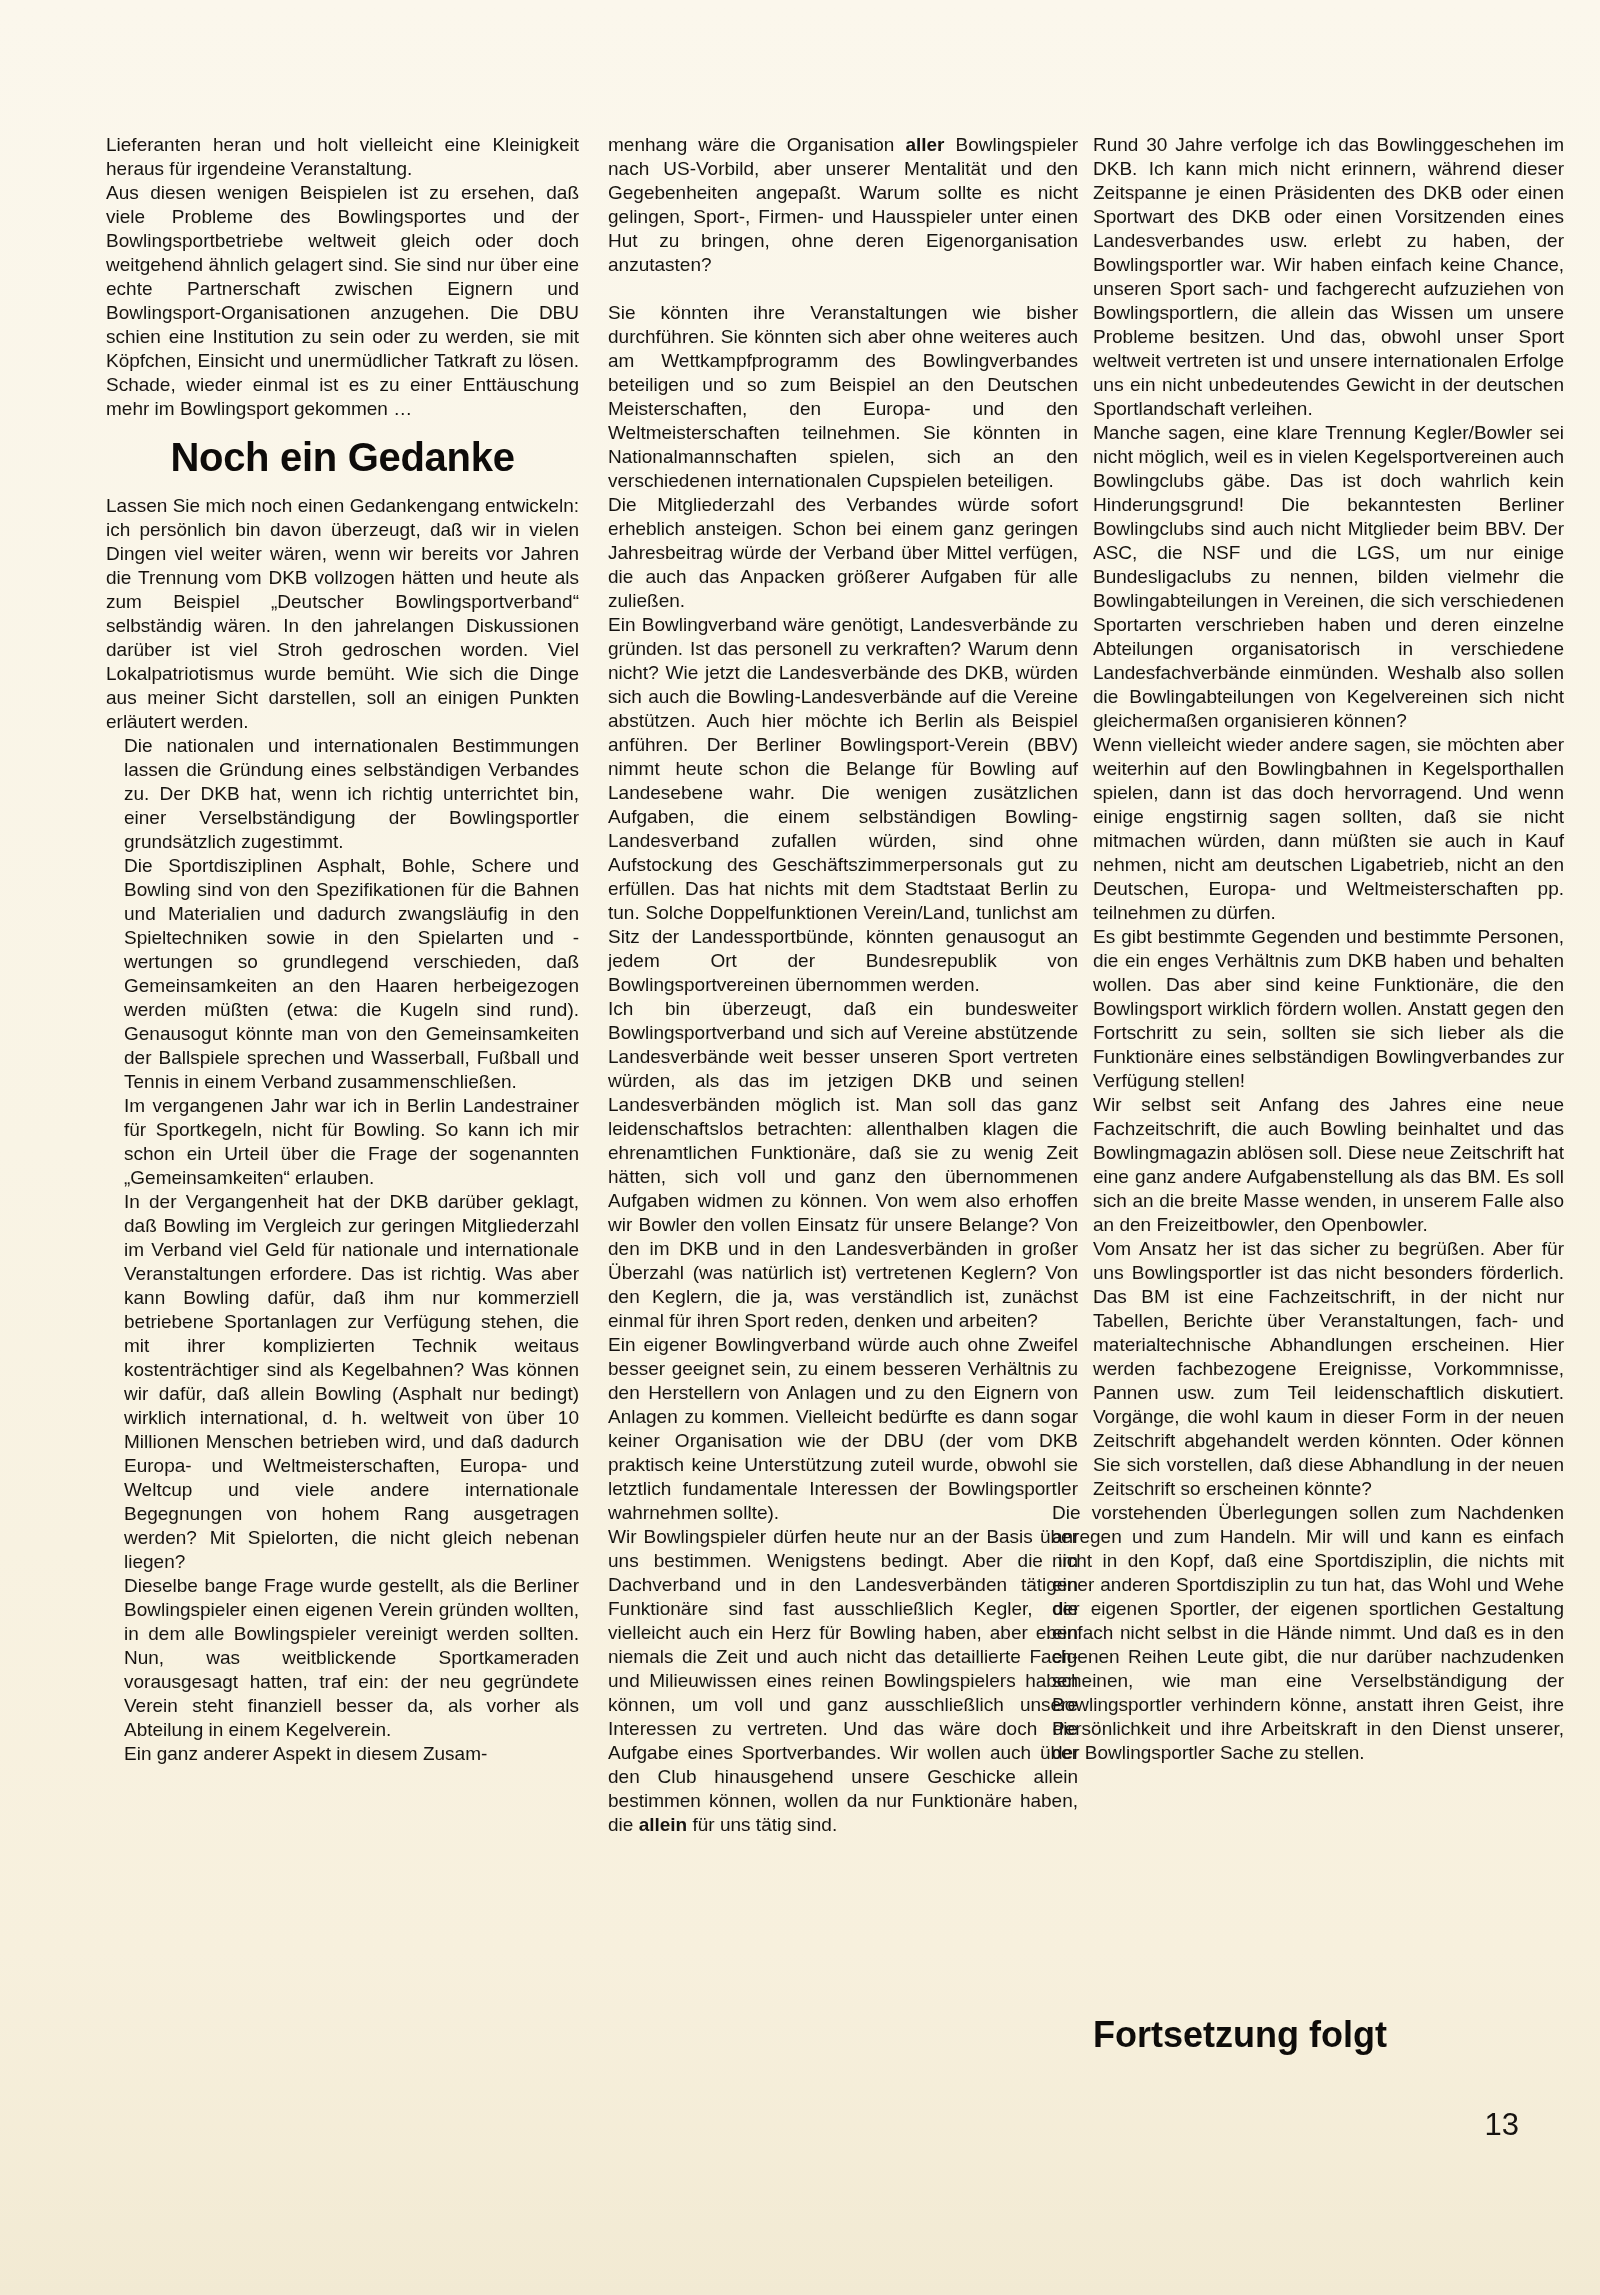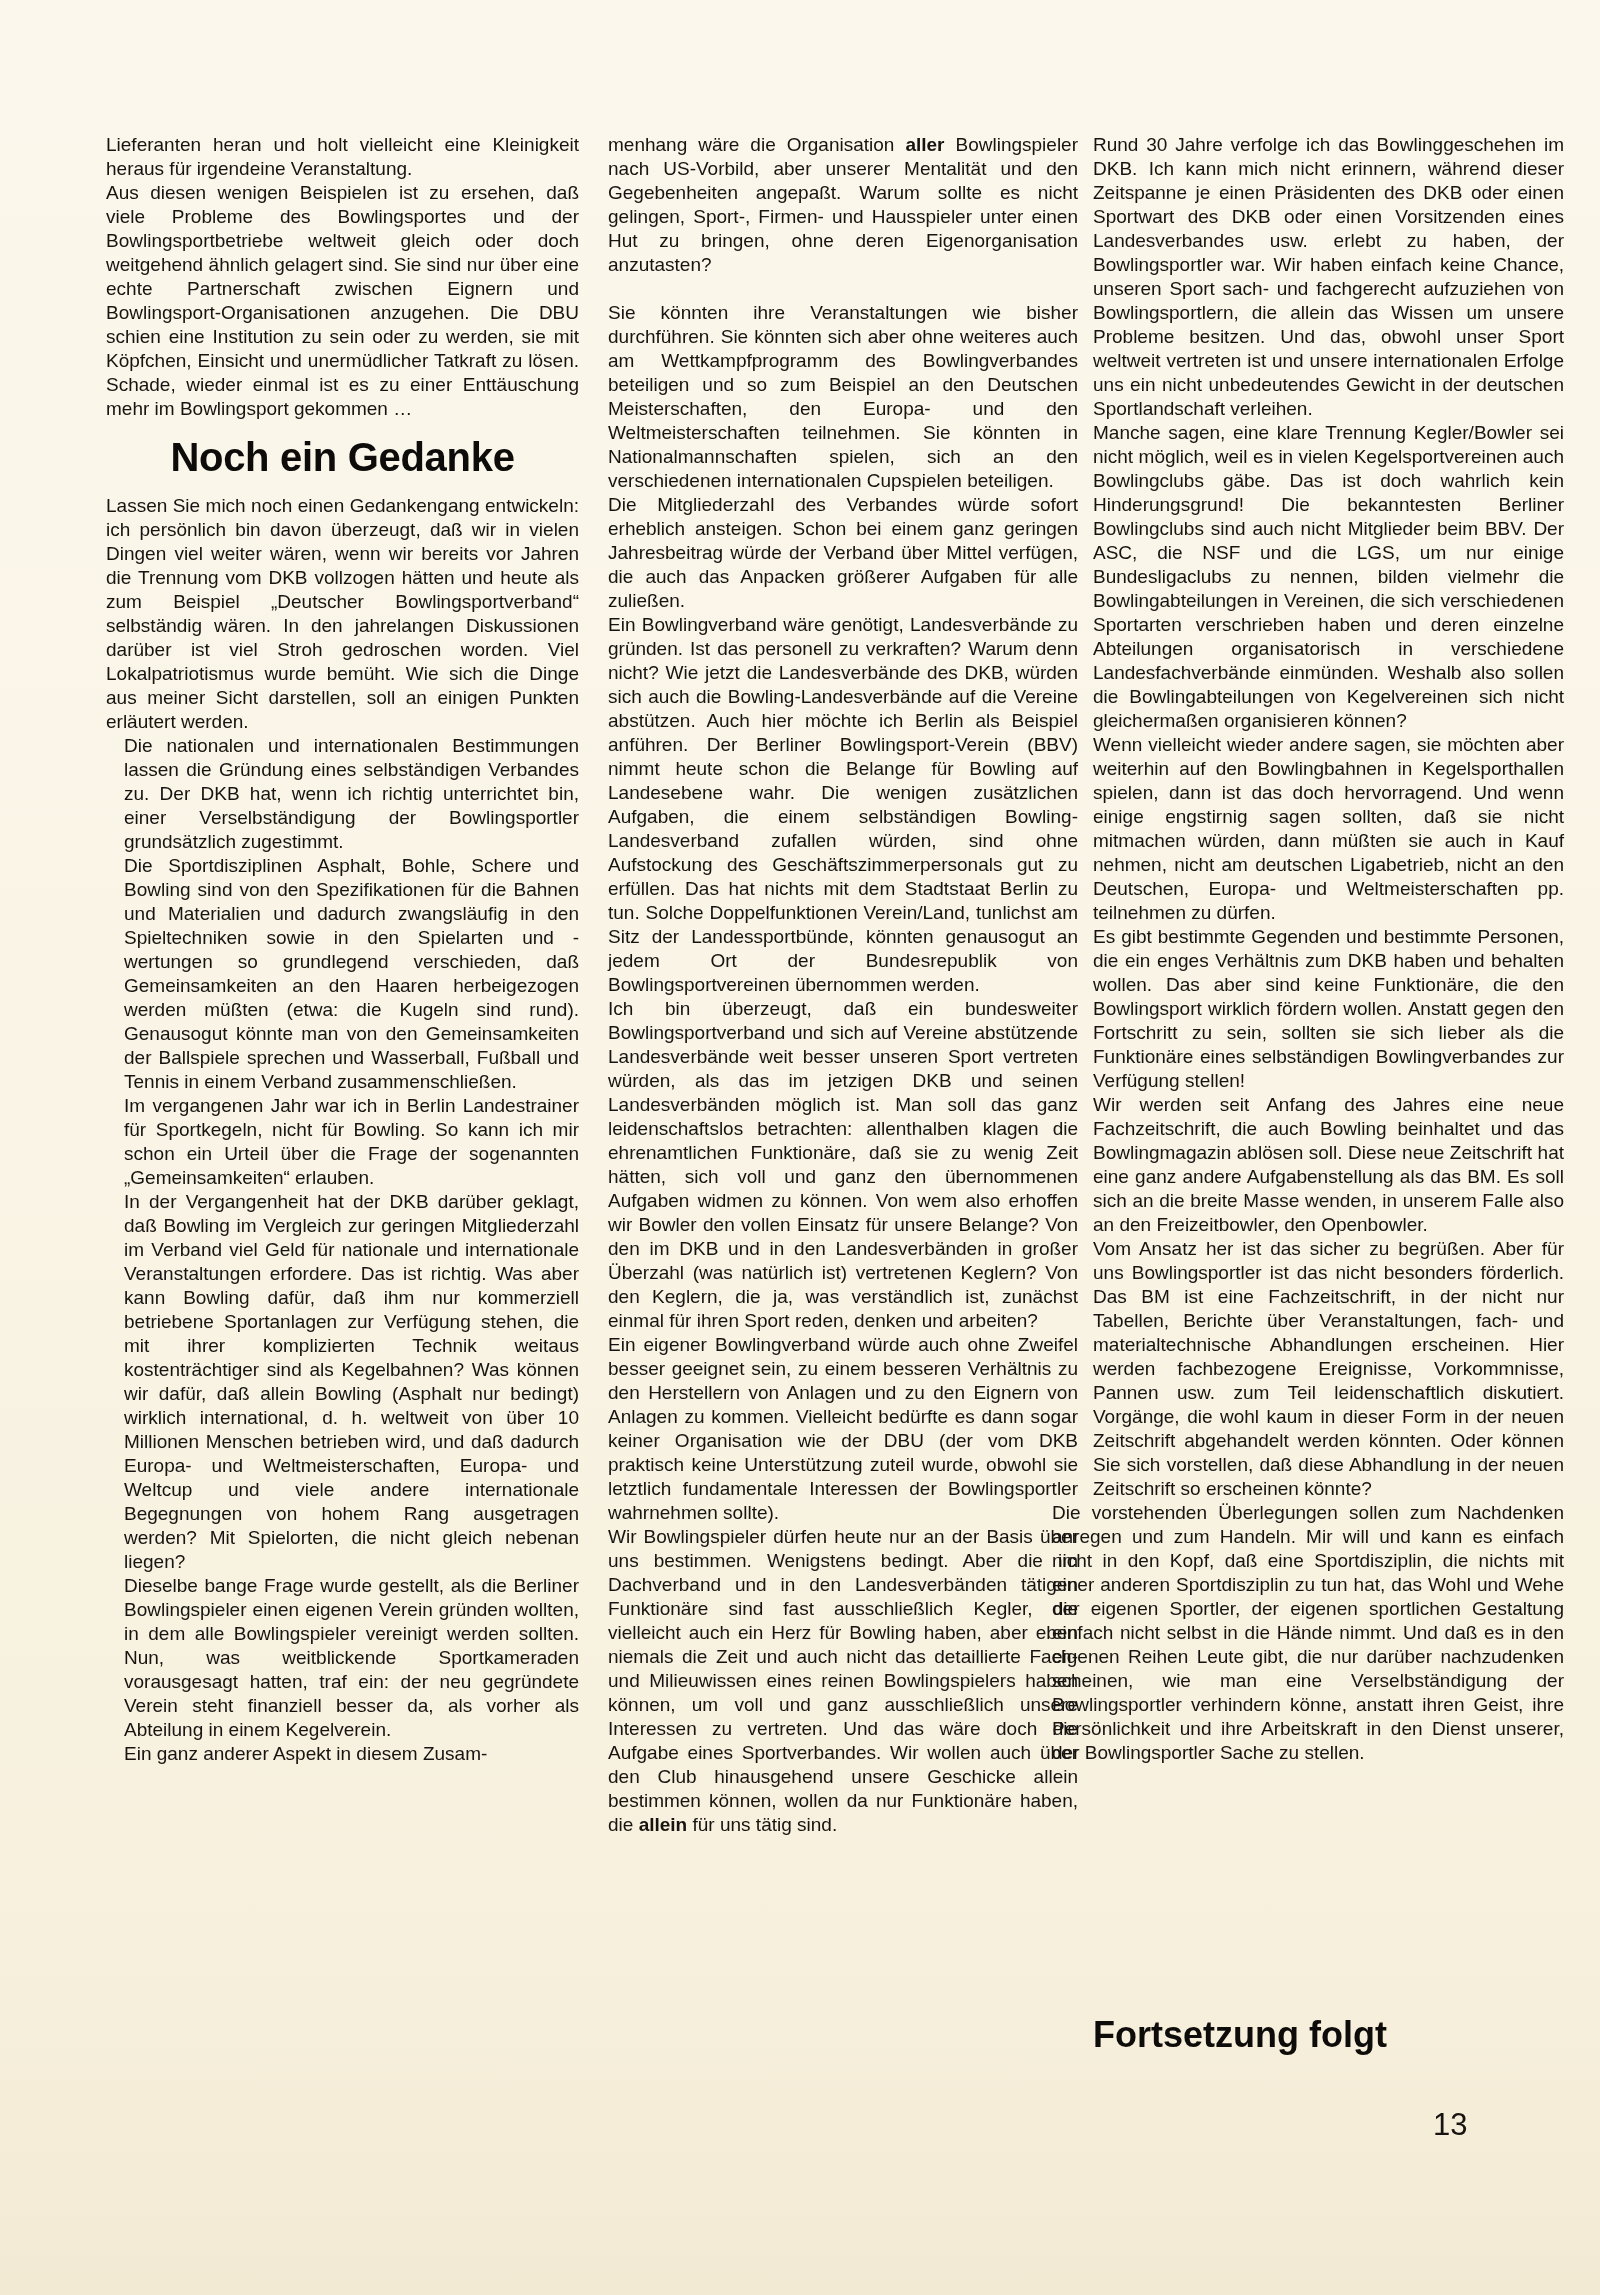--- a/index.html
+++ b/index.html
@@ -38,20 +38,21 @@
   .continuation{
     position:absolute;
     left:1093px;width:471px;top:2014px;
     text-align:left;
     font-size:36px;font-weight:700;
     color:#0e0c0a;
   }
   .page-number{
     position:absolute;
     top:2107px;left:1433px;width:86px;
+    text-align:right;
     font-size:31px;
     color:#161310;
   }
 </style>
 </head>
 <body>
 
 <div class="page">
 
   <div class="column col-0">
@@ -73,21 +74,21 @@
       <p class="para"><span>Ein Bowlingverband wäre genötigt, Landesverbände zu gründen. Ist das personell zu verkraften? Warum denn nicht? Wie jetzt die Landesverbände des DKB, würden sich auch die Bowling-Landesverbände auf die Vereine abstützen. Auch hier möchte ich Berlin als Beispiel anführen. Der Berliner Bowlingsport-Verein (BBV) nimmt heute schon die Belange für Bowling auf Landesebene wahr. Die wenigen zusätzlichen Aufgaben, die einem selbständigen Bowling-Landesverband zufallen würden, sind ohne Aufstockung des Geschäftszimmerpersonals gut zu erfüllen. Das hat nichts mit dem Stadtstaat Berlin zu tun. Solche Doppelfunktionen Verein/Land, tunlichst am Sitz der Landessportbünde, könnten genausogut an jedem Ort der Bundesrepublik von Bowlingsportvereinen übernommen werden.</span></p>
       <p class="para"><span>Ich bin überzeugt, daß ein bundesweiter Bowlingsportverband und sich auf Vereine abstützende Landesverbände weit besser unseren Sport vertreten würden, als das im jetzigen DKB und seinen Landesverbänden möglich ist. Man soll das ganz leidenschaftslos betrachten: allenthalben klagen die ehrenamtlichen Funktionäre, daß sie zu wenig Zeit hätten, sich voll und ganz den übernommenen Aufgaben widmen zu können. Von wem also erhoffen wir Bowler den vollen Einsatz für unsere Belange? Von den im DKB und in den Landesverbänden in großer Überzahl (was natürlich ist) vertretenen Keglern? Von den Keglern, die ja, was verständlich ist, zunächst einmal für ihren Sport reden, denken und arbeiten?</span></p>
       <p class="para"><span>Ein eigener Bowlingverband würde auch ohne Zweifel besser geeignet sein, zu einem besseren Verhältnis zu den Herstellern von Anlagen und zu den Eignern von Anlagen zu kommen. Vielleicht bedürfte es dann sogar keiner Organisation wie der DBU (der vom DKB praktisch keine Unterstützung zuteil wurde, obwohl sie letztlich fundamentale Interessen der Bowlingsportler wahrnehmen sollte).</span></p>
       <p class="para"><span>Wir Bowlingspieler dürfen heute nur an der Basis über uns bestimmen. Wenigstens bedingt. Aber die im Dachverband und in den Landesverbänden tätigen Funktionäre sind fast ausschließlich Kegler, die vielleicht auch ein Herz für Bowling haben, aber eben niemals die Zeit und auch nicht das detaillierte Fach- und Milieuwissen eines reinen Bowlingspielers haben können, um voll und ganz ausschließlich unsere Interessen zu vertreten. Und das wäre doch die Aufgabe eines Sportverbandes. Wir wollen auch über den Club hinausgehend unsere Geschicke allein bestimmen können, wollen da nur Funktionäre haben, die </span><strong>allein</strong><span> für uns tätig sind.</span></p>
     </div>
   <div class="column col-2">
       <p class="para"><span>Rund 30 Jahre verfolge ich das Bowlinggeschehen im DKB. Ich kann mich nicht erinnern, während dieser Zeitspanne je einen Präsidenten des DKB oder einen Sportwart des DKB oder einen Vorsitzenden eines Landesverbandes usw. erlebt zu haben, der Bowlingsportler war. Wir haben einfach keine Chance, unseren Sport sach- und fachgerecht aufzuziehen von Bowlingsportlern, die allein das Wissen um unsere Probleme besitzen. Und das, obwohl unser Sport weltweit vertreten ist und unsere internationalen Erfolge uns ein nicht unbedeutendes Gewicht in der deutschen Sportlandschaft verleihen.</span></p>
       <p class="para"><span>Manche sagen, eine klare Trennung Kegler/Bowler sei nicht möglich, weil es in vielen Kegelsportvereinen auch Bowlingclubs gäbe. Das ist doch wahrlich kein Hinderungsgrund! Die bekanntesten Berliner Bowlingclubs sind auch nicht Mitglieder beim BBV. Der ASC, die NSF und die LGS, um nur einige Bundesligaclubs zu nennen, bilden vielmehr die Bowlingabteilungen in Vereinen, die sich verschiedenen Sportarten verschrieben haben und deren einzelne Abteilungen organisatorisch in verschiedene Landesfachverbände einmünden. Weshalb also sollen die Bowlingabteilungen von Kegelvereinen sich nicht gleichermaßen organisieren können?</span></p>
       <p class="para"><span>Wenn vielleicht wieder andere sagen, sie möchten aber weiterhin auf den Bowlingbahnen in Kegelsporthallen spielen, dann ist das doch hervorragend. Und wenn einige engstirnig sagen sollten, daß sie nicht mitmachen würden, dann müßten sie auch in Kauf nehmen, nicht am deutschen Ligabetrieb, nicht an den Deutschen, Europa- und Weltmeisterschaften pp. teilnehmen zu dürfen.</span></p>
       <p class="para"><span>Es gibt bestimmte Gegenden und bestimmte Personen, die ein enges Verhältnis zum DKB haben und behalten wollen. Das aber sind keine Funktionäre, die den Bowlingsport wirklich fördern wollen. Anstatt gegen den Fortschritt zu sein, sollten sie sich lieber als die Funktionäre eines selbständigen Bowlingverbandes zur Verfügung stellen!</span></p>
-      <p class="para"><span>Wir werden seit Anfang des Jahres eine neue Fachzeitschrift, die auch Bowling beinhaltet und das Bowlingmagazin ablösen soll. Diese neue Zeitschrift hat eine ganz andere Aufgabenstellung als das BM. Es soll sich an die breite Masse wenden, in unserem Falle also an den Freizeitbowler, den Openbowler.</span></p>
+      <p class="para"><span>Wir selbst seit Anfang des Jahres eine neue Fachzeitschrift, die auch Bowling beinhaltet und das Bowlingmagazin ablösen soll. Diese neue Zeitschrift hat eine ganz andere Aufgabenstellung als das BM. Es soll sich an die breite Masse wenden, in unserem Falle also an den Freizeitbowler, den Openbowler.</span></p>
       <p class="para"><span>Vom Ansatz her ist das sicher zu begrüßen. Aber für uns Bowlingsportler ist das nicht besonders förderlich. Das BM ist eine Fachzeitschrift, in der nicht nur Tabellen, Berichte über Veranstaltungen, fach- und materialtechnische Abhandlungen erscheinen. Hier werden fachbezogene Ereignisse, Vorkommnisse, Pannen usw. zum Teil leidenschaftlich diskutiert. Vorgänge, die wohl kaum in dieser Form in der neuen Zeitschrift abgehandelt werden könnten. Oder können Sie sich vorstellen, daß diese Abhandlung in der neuen Zeitschrift so erscheinen könnte?</span></p>
       <p class="para outdent"><span>Die vorstehenden Überlegungen sollen zum Nachdenken anregen und zum Handeln. Mir will und kann es einfach nicht in den Kopf, daß eine Sportdisziplin, die nichts mit einer anderen Sportdisziplin zu tun hat, das Wohl und Wehe der eigenen Sportler, der eigenen sportlichen Gestaltung einfach nicht selbst in die Hände nimmt. Und daß es in den eigenen Reihen Leute gibt, die nur darüber nachzudenken scheinen, wie man eine Verselbständigung der Bowlingsportler verhindern könne, anstatt ihren Geist, ihre Persönlichkeit und ihre Arbeitskraft in den Dienst unserer, der Bowlingsportler Sache zu stellen.</span></p>
     </div>
 
   <div class="continuation">Fortsetzung folgt</div>
 
   <div class="page-number">13</div>
 
 </div>
 

